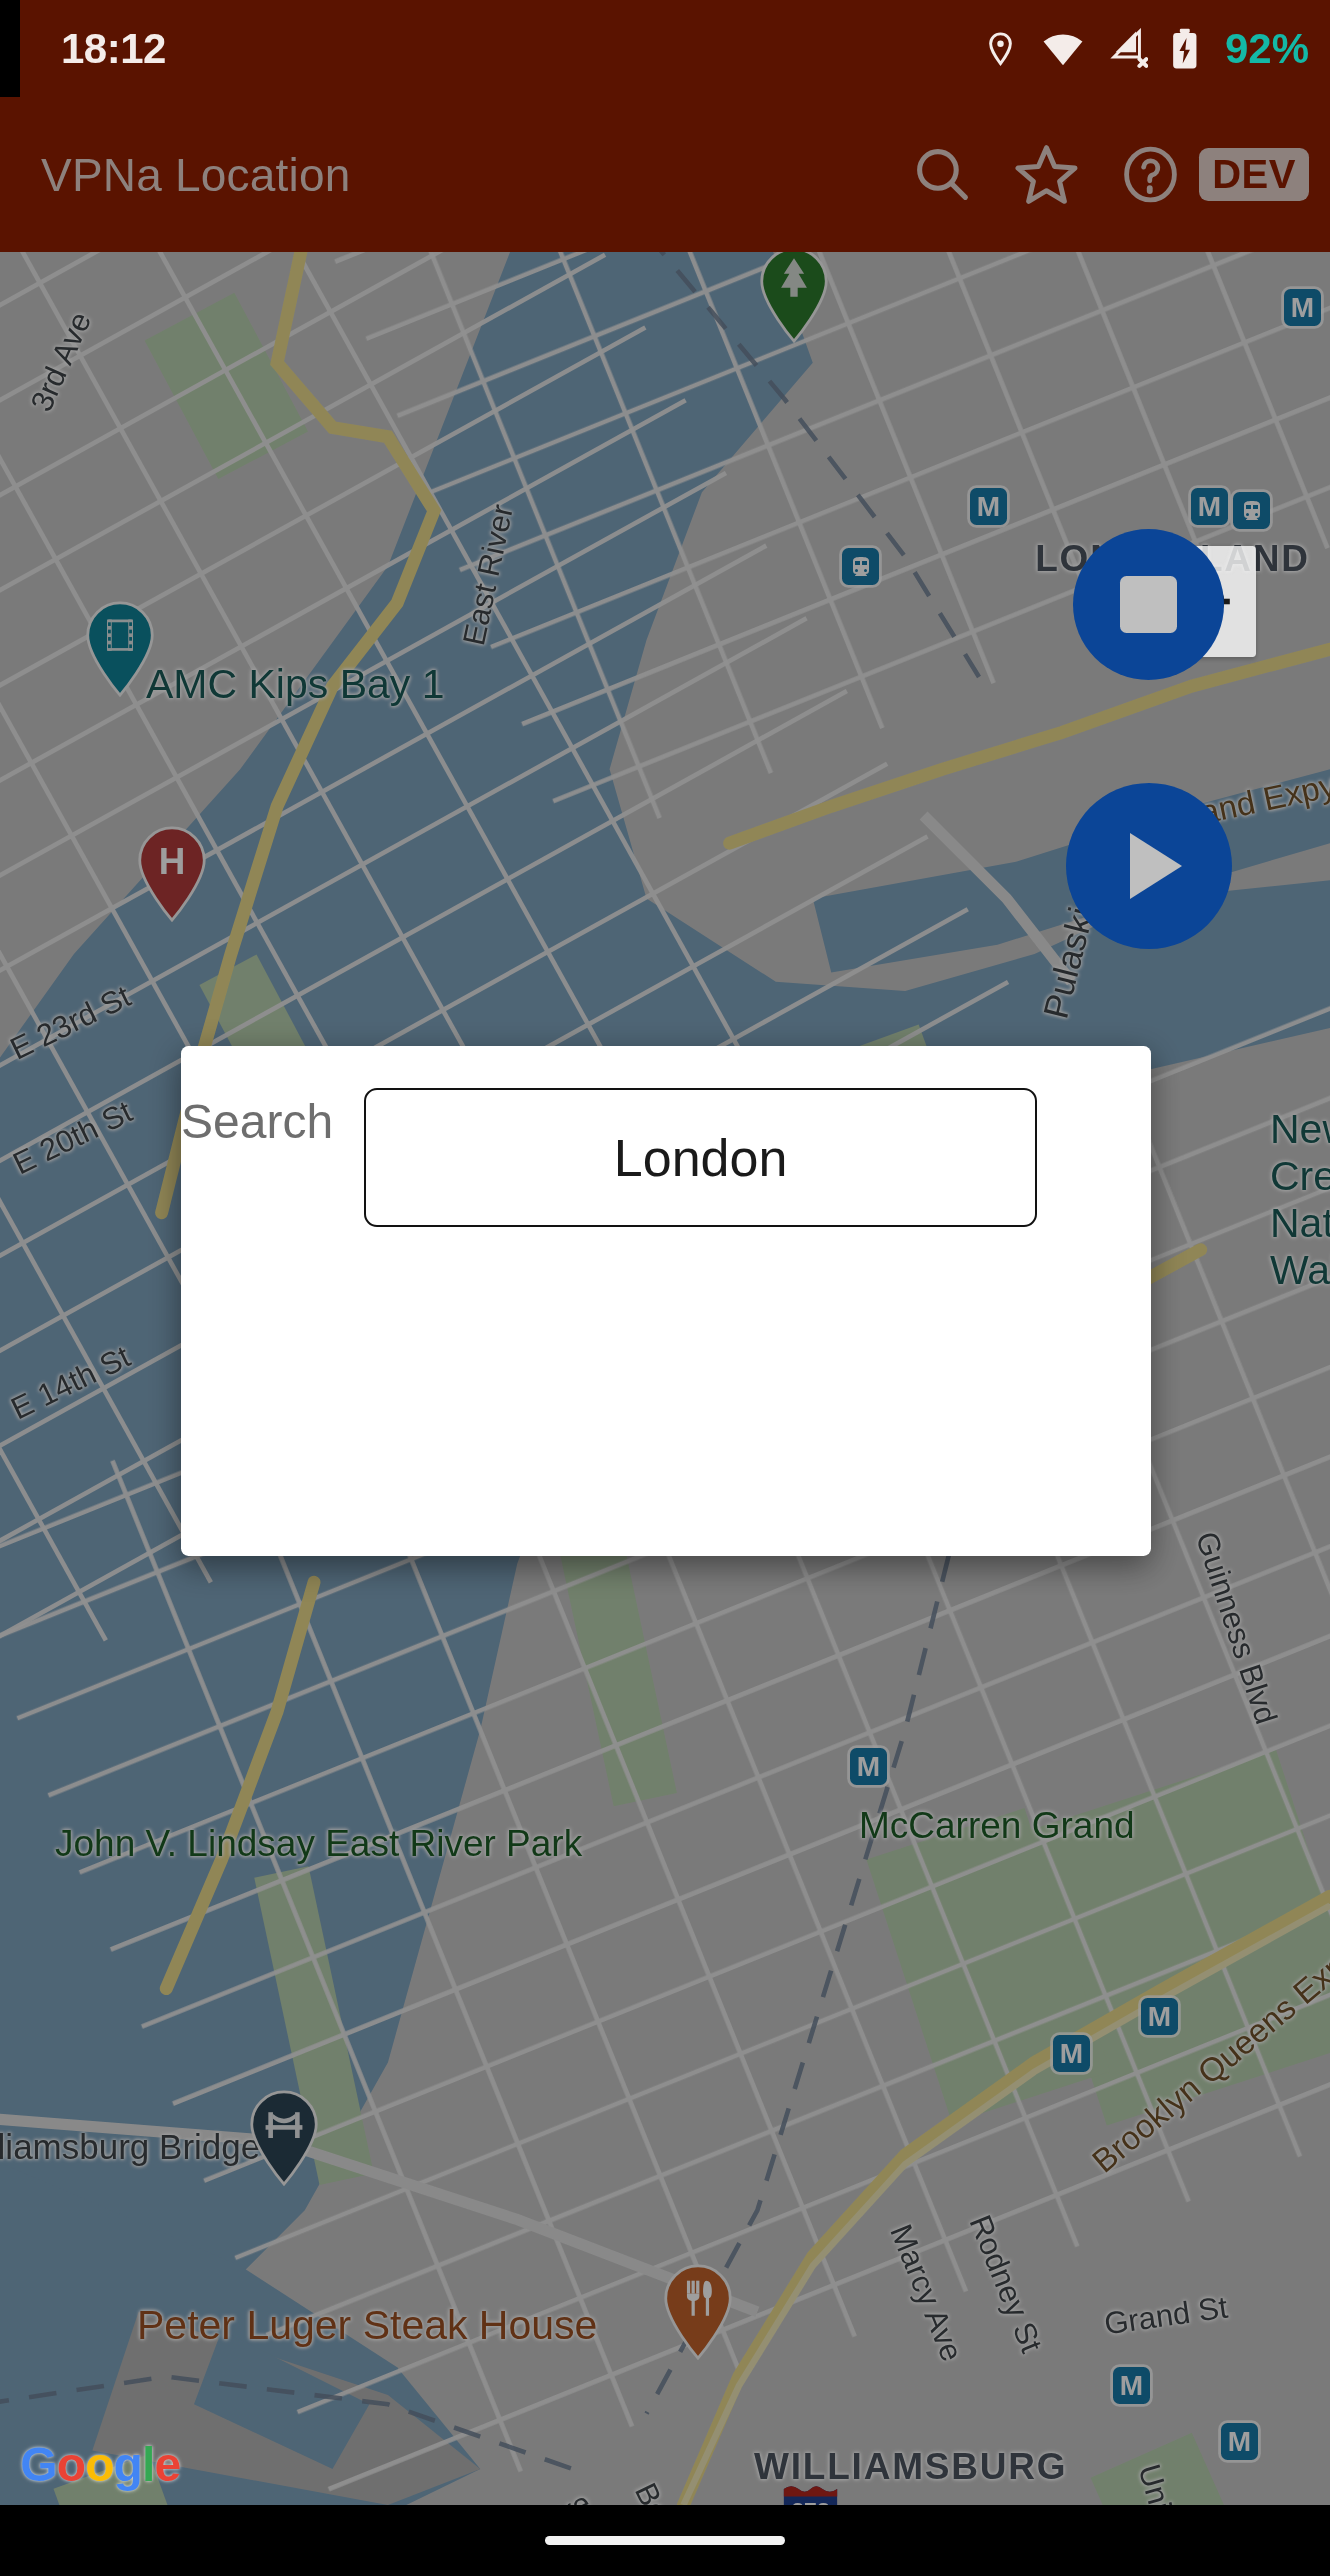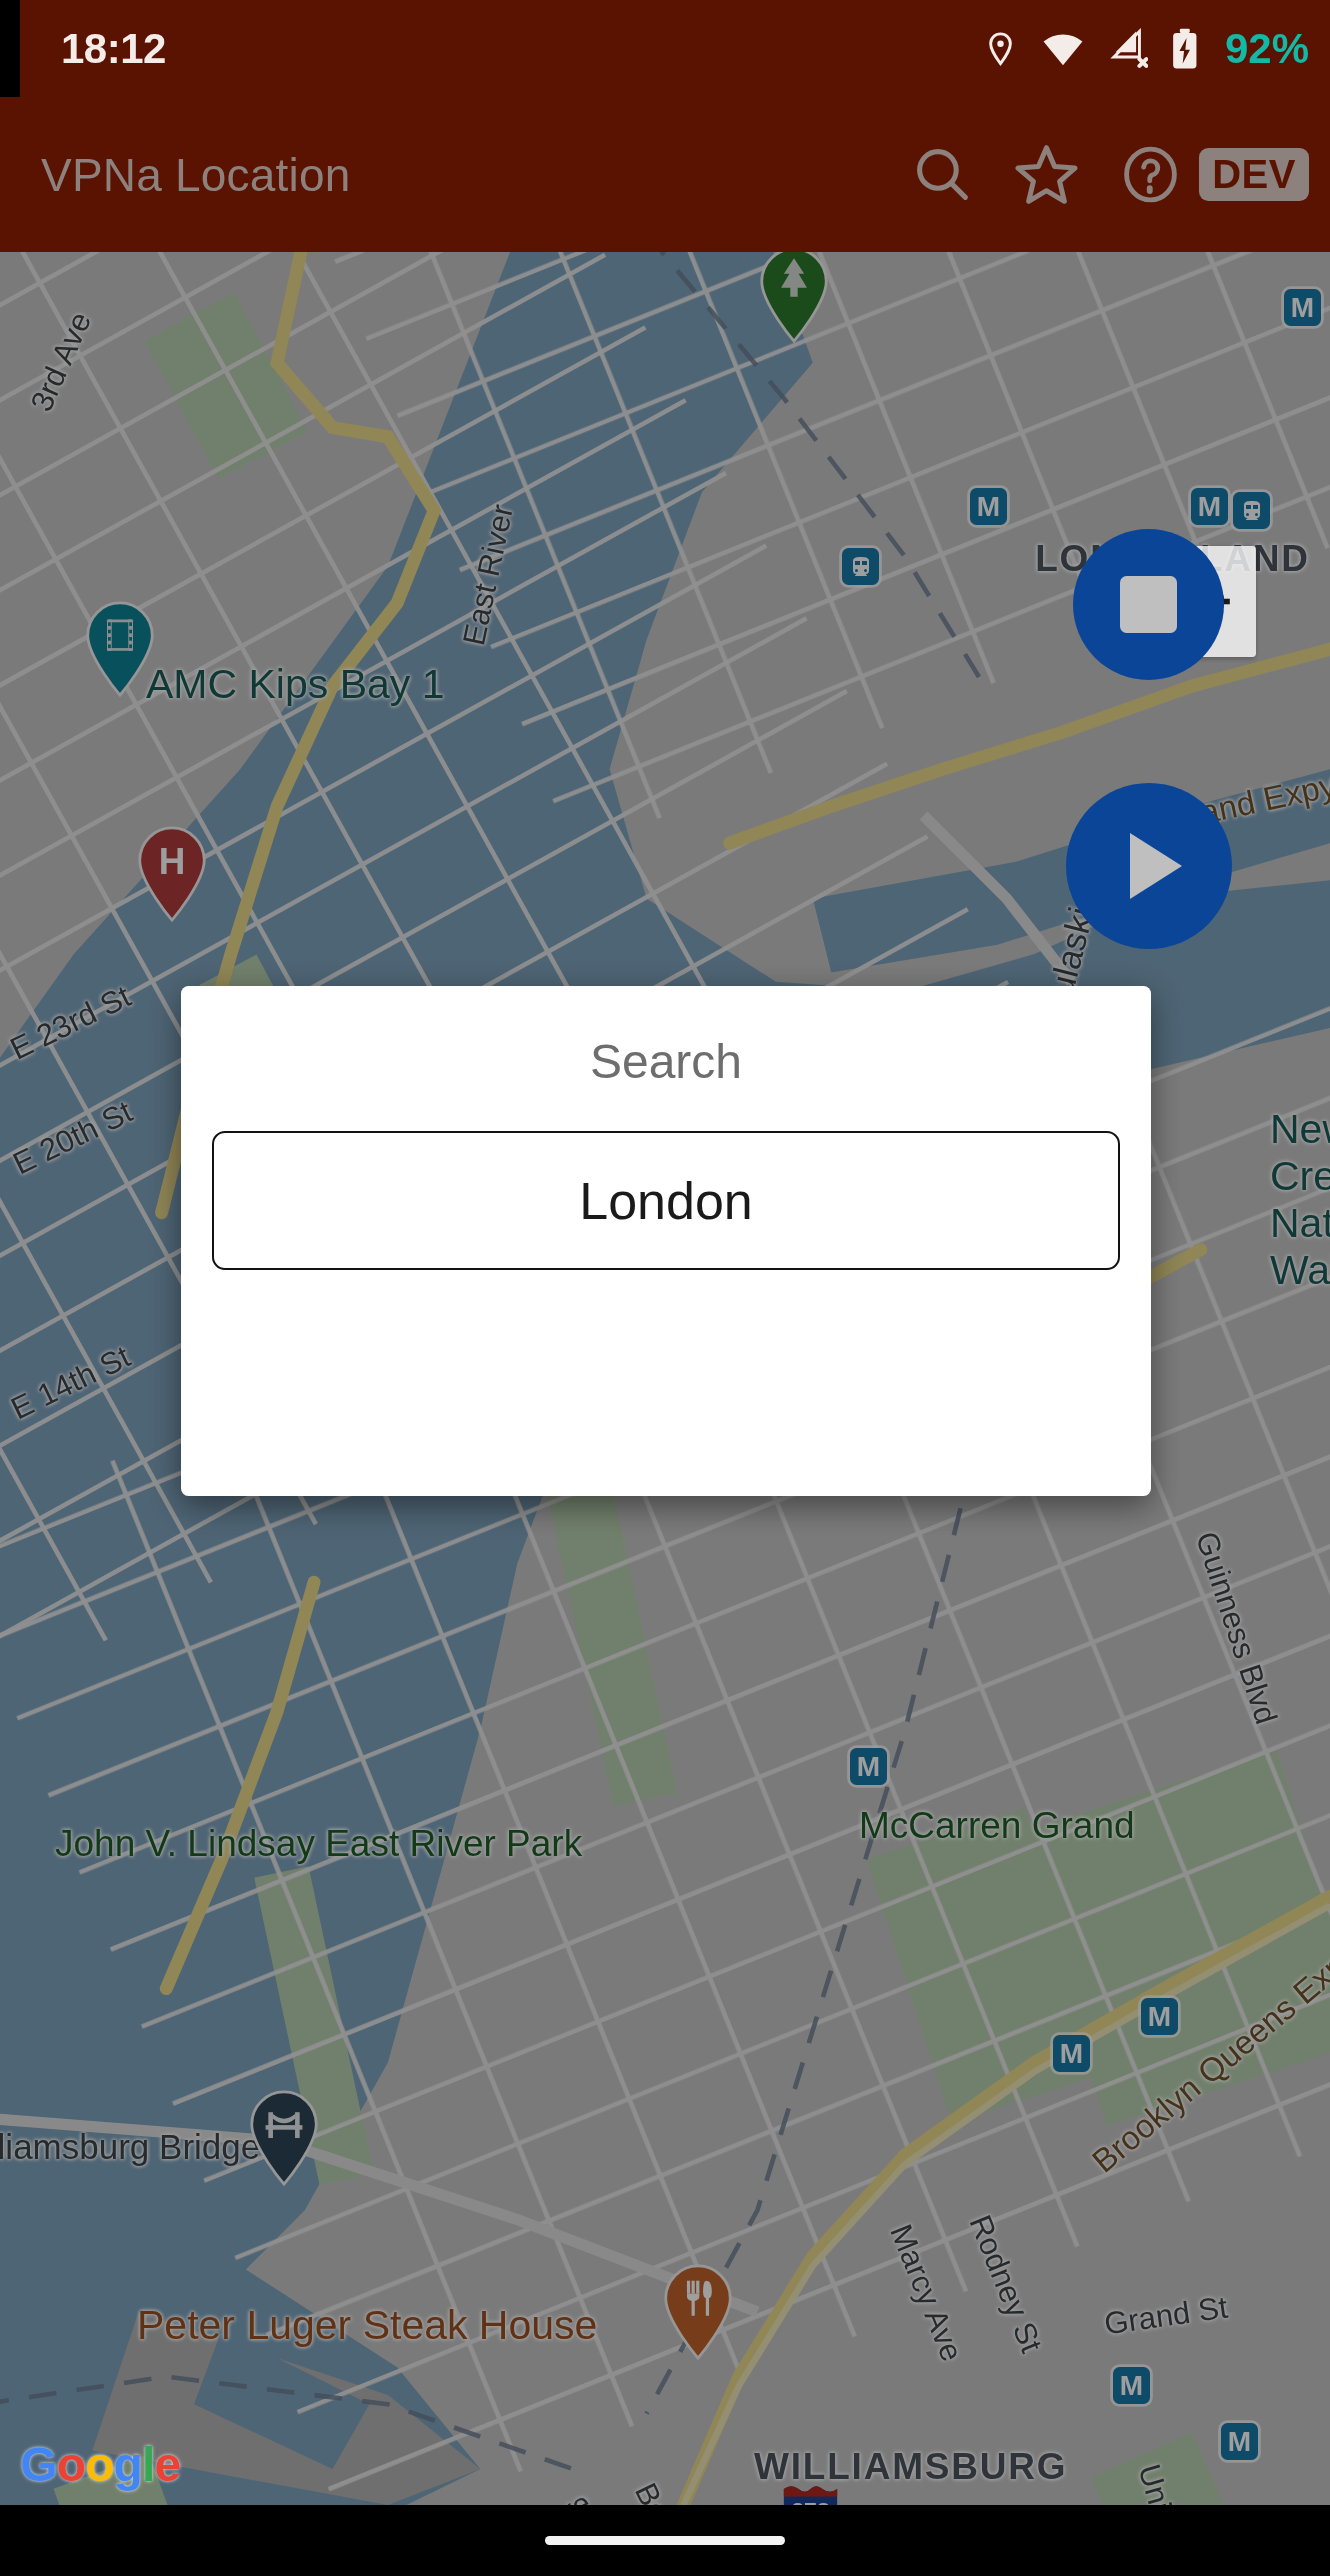--- a/index.html
+++ b/index.html
@@ -121,24 +121,24 @@
     font-family:"Liberation Sans", sans-serif;
   }
   .glogo span { text-shadow:0 0 3.7px rgba(255,255,255,.9); }
 
   
   .scrim {
     position:absolute; left:0; top:0; width:1330px; height:2505px; z-index:30;
     background:transparent; pointer-events:none;
   }
   .dialog {
-    position:absolute; left:181px; top:986px; width:970px; height:510px;
+    position:absolute; left:181px; top:1046px; width:970px; height:510px;
     background:#fff; border-radius:7.4px; z-index:32;
     box-shadow:0 9.2px 33px rgba(0,0,0,.45);
-    display:flex; flex-direction:column;
+    display:flex; 
   }
   .dlg-title {
     color:#6e6e6e; font-size:48px; text-align:center;
     margin-top:48px; font-weight:400;
   }
   .dlg-input {
     margin:42px 31px 0 31px; height:139px;
     border:2.8px solid #121212; border-radius:13px;
     background:#fff; color:#1a1a1a; font-size:52px;
     text-align:center; font-family:"Liberation Sans", sans-serif;

